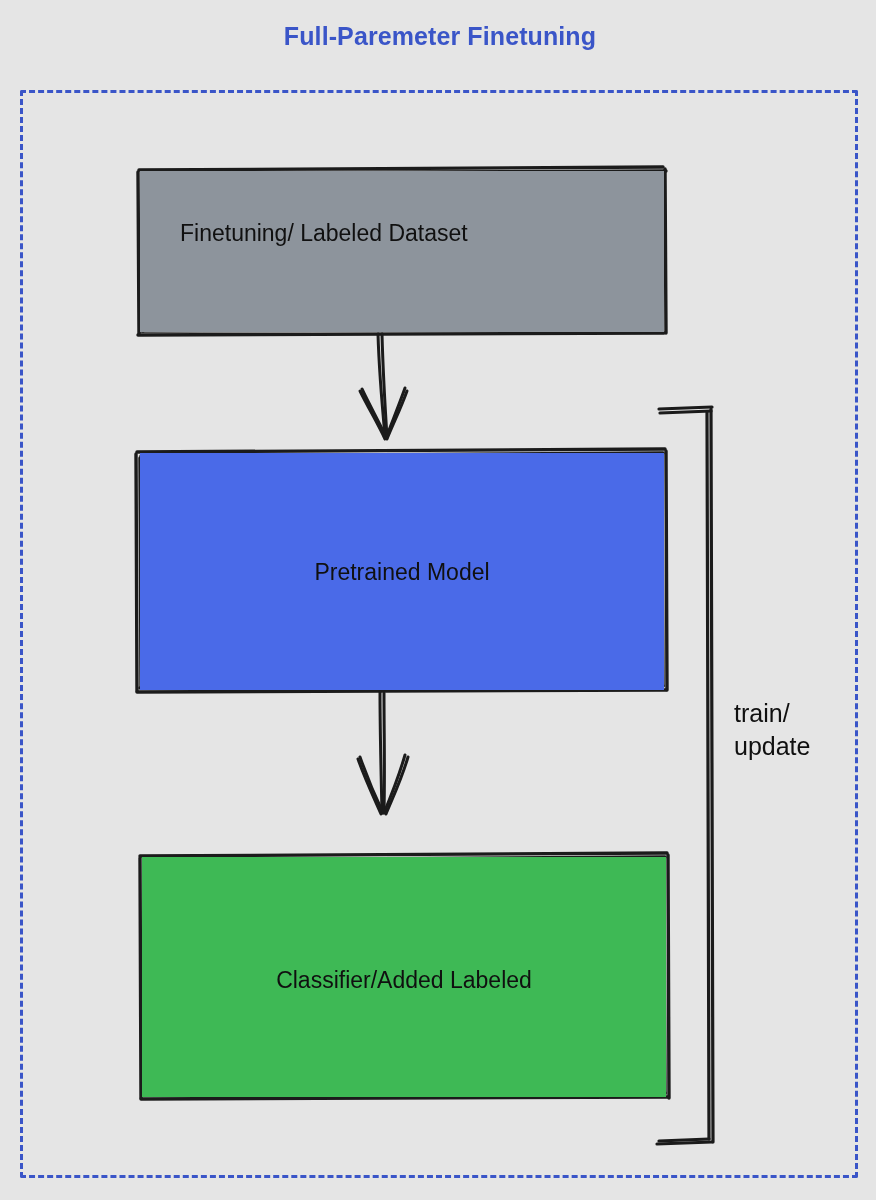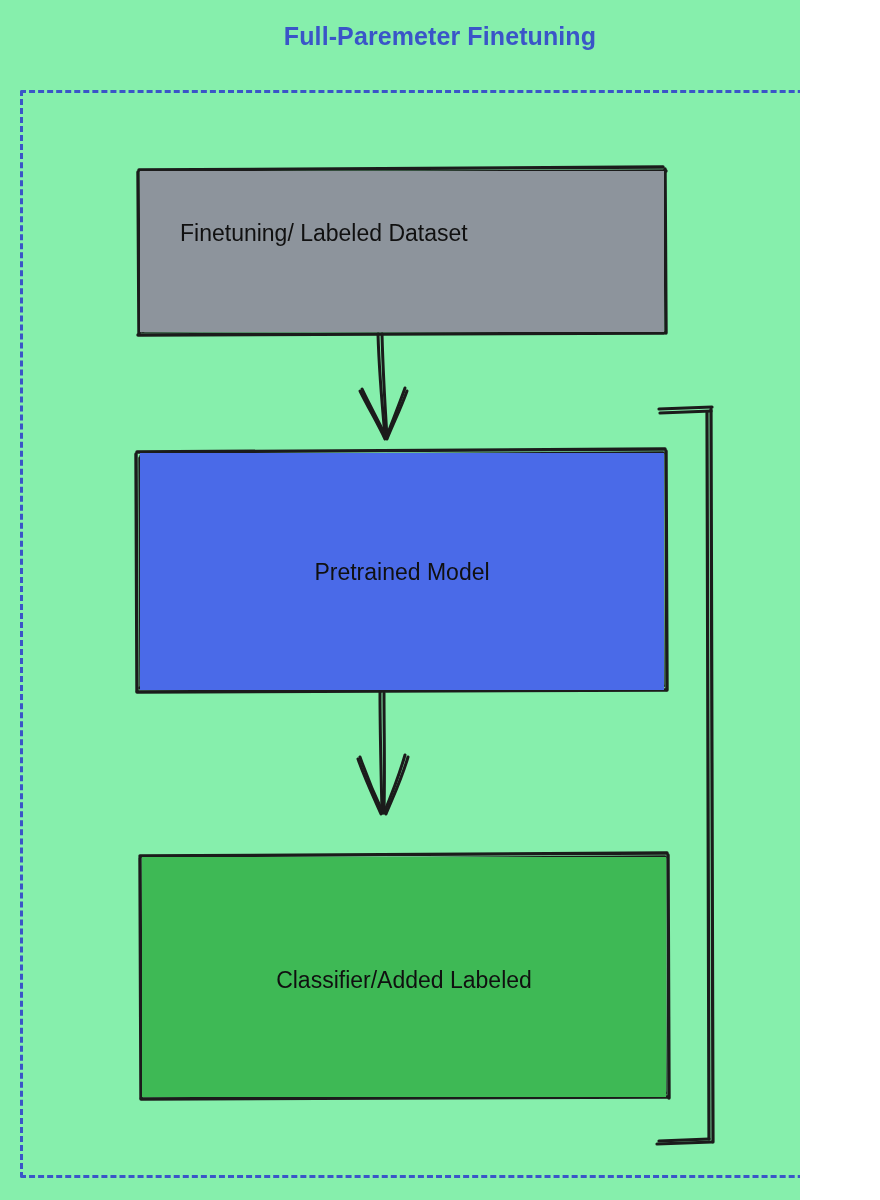--- a/index.html
+++ b/index.html
@@ -8,23 +8,23 @@
     padding: 0;
     background: #ffffff;
   }
   body {
     font-family: "Liberation Sans", sans-serif;
     -webkit-font-smoothing: antialiased;
   }
 
   #canvas {
     position: relative;
-    width: 800px;
+    width: 876px;
     height: 1200px;
-    background: #86efac;
+    background: #e5e5e5;
     overflow: hidden;
   }
 
   
   #diagram-title {
     position: absolute;
     left: 0;
     top: 22px;
     width: 880px;
     text-align: center;
@@ -203,14 +203,16 @@
   </div>
 
   <div class="node" id="node-pretrained">
     <span class="node-label">Pretrained Model</span>
   </div>
 
   <div class="node" id="node-classifier">
     <span class="node-label">Classifier/Added Labeled</span>
   </div>
 
+  <div id="edge-label-train-update">train/
+update</div>
 
 </div>
 
 </body></html>

